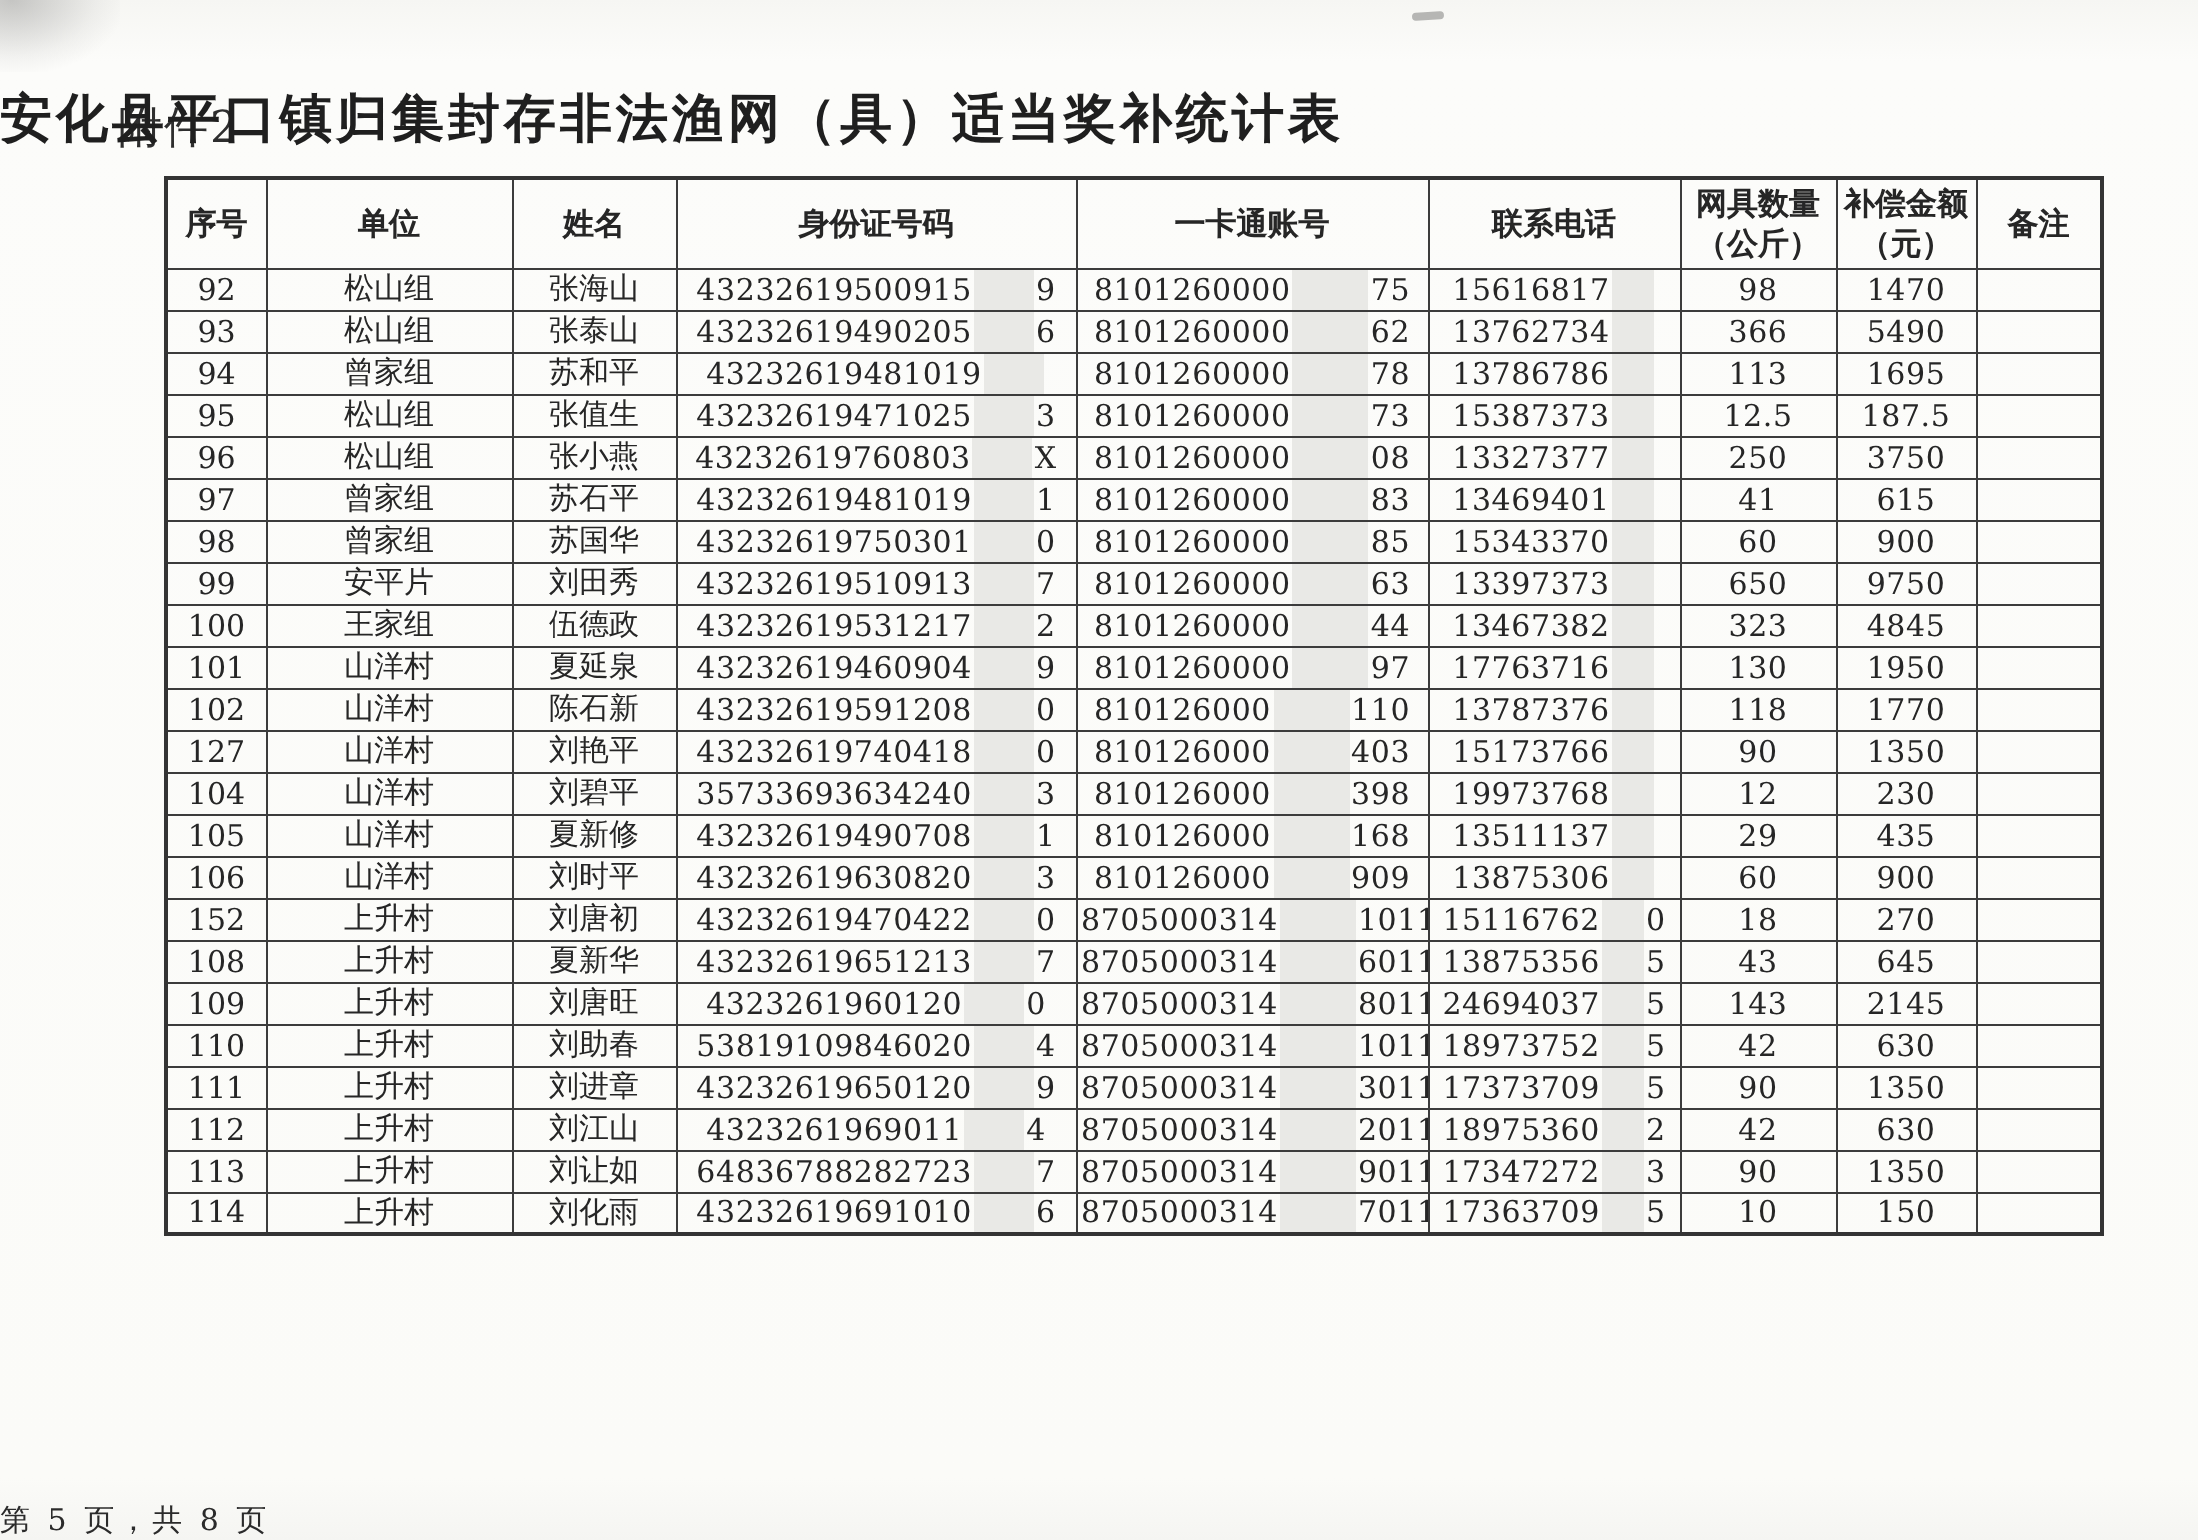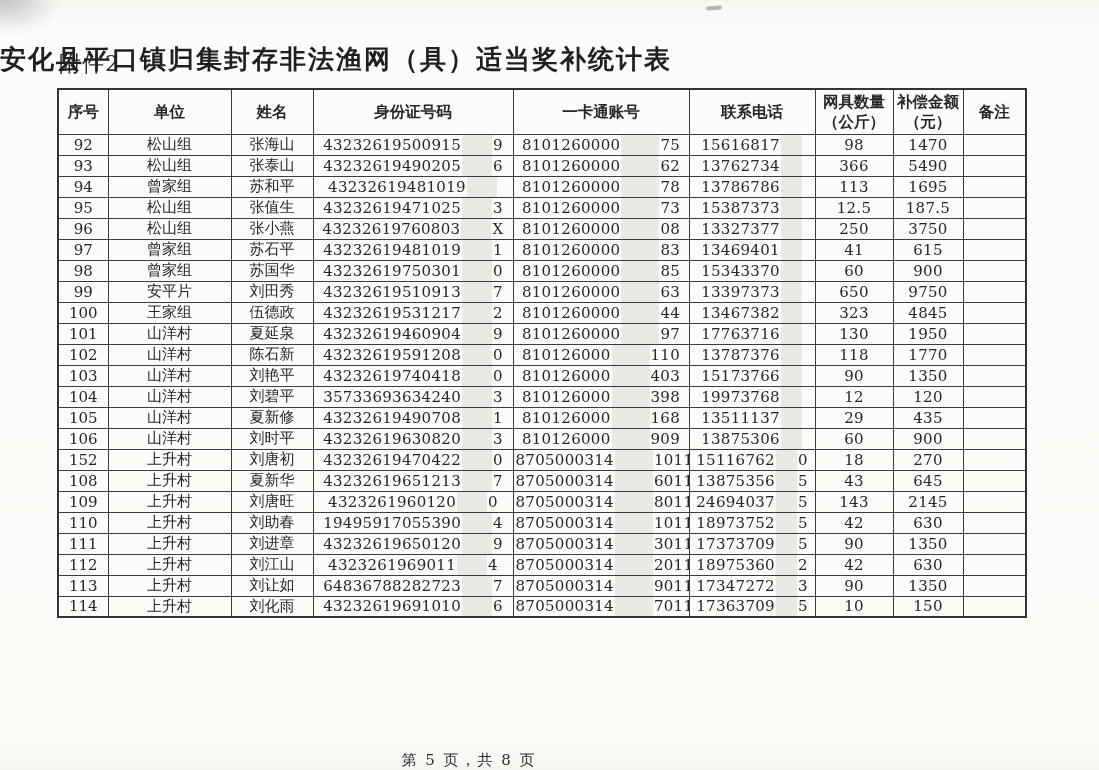--- a/index.html
+++ b/index.html
@@ -34,37 +34,37 @@
   table.sheet{
     position:absolute;left:57px;top:88px;width:968px;
     border-collapse:collapse;table-layout:fixed;
     font-size:15px;color:#262626;
   }
   table.sheet th,table.sheet td{
     border:1px solid #3c3c3c;
     padding:0 2px;text-align:center;vertical-align:middle;
     overflow:hidden;white-space:nowrap;
   }
-  table.sheet{border:2px solid #343434;}
+  table.sheet{border:2px solid #343434;margin-left:25px;}
   table.sheet thead tr{height:45px;}
   table.sheet tbody tr{height:21px;}
   th .h1,th .h2{line-height:1.25;font-weight:bold;font-size:15.5px;}
   td.num{font-family:"DejaVu Serif","Liberation Serif",serif;font-size:15px;letter-spacing:.3px;}
   .redact{
     display:inline-block;position:relative;z-index:3;
     background:#e9e9e6;
     height:30px;vertical-align:middle;
     margin-top:-12px;margin-bottom:-12px;margin-left:1px;margin-right:1px;
   }
   .redact-id{width:30px;}
   .redact-acct{width:38px;}
   .redact-phone{width:21px;}
   .footer{
     position:absolute;left:0;top:751px;width:938px;
-    text-align:center;font-size:15px;letter-spacing:2px;color:#2b2b2b;
+    font-size:15px;letter-spacing:2px;color:#2b2b2b;
   }
 </style>
 </head>
 <body>
 
 <div class="page">
   <div class="scan-smudge"></div>
   <div class="scan-speck"></div>
 
   <div class="attachment">附件2</div>
@@ -238,39 +238,39 @@
     <td><span>山洋村</span></td>
     <td><span>陈石新</span></td>
     <td class="num"><span>43232619591208</span><span class="redact redact-id"></span><span>0</span></td>
     <td class="num"><span>810126000</span><span class="redact redact-acct"></span><span>110</span></td>
     <td class="num"><span>13787376</span><span class="redact redact-phone"></span><span></span></td>
     <td class="num"><span>118</span></td>
     <td class="num"><span>1770</span></td>
     <td><span></span></td>
   </tr>
         <tr>
-    <td><span>103</span></td>
+    <td><span>127</span></td>
     <td><span>山洋村</span></td>
     <td><span>刘艳平</span></td>
     <td class="num"><span>43232619740418</span><span class="redact redact-id"></span><span>0</span></td>
     <td class="num"><span>810126000</span><span class="redact redact-acct"></span><span>403</span></td>
     <td class="num"><span>15173766</span><span class="redact redact-phone"></span><span></span></td>
     <td class="num"><span>90</span></td>
     <td class="num"><span>1350</span></td>
     <td><span></span></td>
   </tr>
         <tr>
     <td><span>104</span></td>
     <td><span>山洋村</span></td>
     <td><span>刘碧平</span></td>
     <td class="num"><span>35733693634240</span><span class="redact redact-id"></span><span>3</span></td>
     <td class="num"><span>810126000</span><span class="redact redact-acct"></span><span>398</span></td>
     <td class="num"><span>19973768</span><span class="redact redact-phone"></span><span></span></td>
     <td class="num"><span>12</span></td>
-    <td class="num"><span>120</span></td>
+    <td class="num"><span>230</span></td>
     <td><span></span></td>
   </tr>
         <tr>
     <td><span>105</span></td>
     <td><span>山洋村</span></td>
     <td><span>夏新修</span></td>
     <td class="num"><span>43232619490708</span><span class="redact redact-id"></span><span>1</span></td>
     <td class="num"><span>810126000</span><span class="redact redact-acct"></span><span>168</span></td>
     <td class="num"><span>13511137</span><span class="redact redact-phone"></span><span></span></td>
     <td class="num"><span>29</span></td>
@@ -318,21 +318,21 @@
     <td class="num"><span>8705000314</span><span class="redact redact-acct"></span><span>8011</span></td>
     <td class="num"><span>24694037</span><span class="redact redact-phone"></span><span>5</span></td>
     <td class="num"><span>143</span></td>
     <td class="num"><span>2145</span></td>
     <td><span></span></td>
   </tr>
         <tr>
     <td><span>110</span></td>
     <td><span>上升村</span></td>
     <td><span>刘助春</span></td>
-    <td class="num"><span>19495917055390</span><span class="redact redact-id"></span><span>4</span></td>
+    <td class="num"><span>53819109846020</span><span class="redact redact-id"></span><span>4</span></td>
     <td class="num"><span>8705000314</span><span class="redact redact-acct"></span><span>1011</span></td>
     <td class="num"><span>18973752</span><span class="redact redact-phone"></span><span>5</span></td>
     <td class="num"><span>42</span></td>
     <td class="num"><span>630</span></td>
     <td><span></span></td>
   </tr>
         <tr>
     <td><span>111</span></td>
     <td><span>上升村</span></td>
     <td><span>刘进章</span></td>

